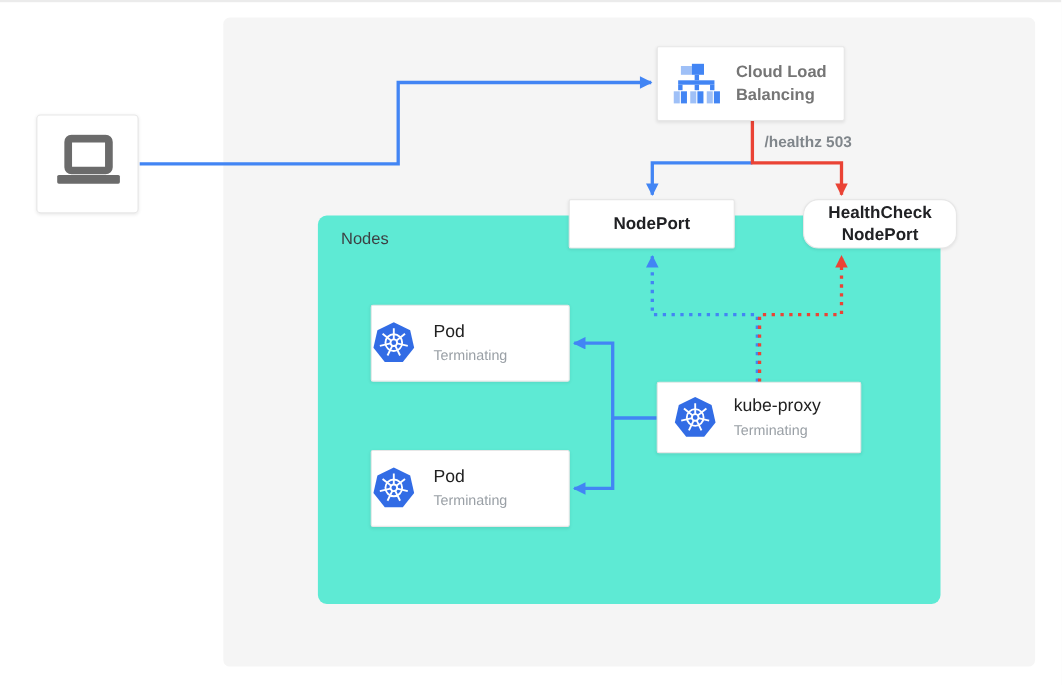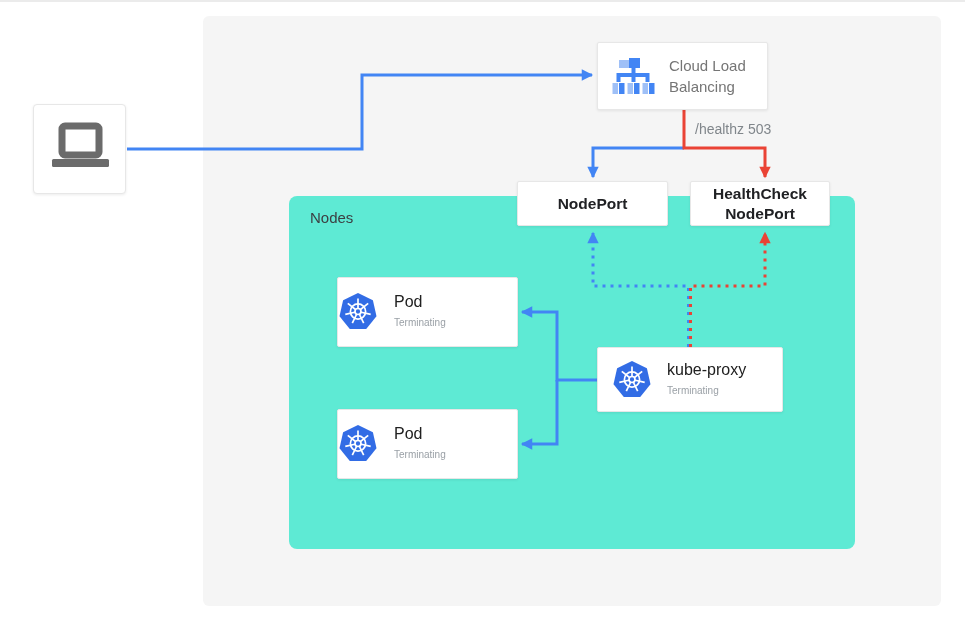--- a/index.html
+++ b/index.html
@@ -29,35 +29,35 @@
     position:absolute; left:0; top:0; width:965px; height:623px;
     z-index:2; pointer-events:none;
   }
   .node-box {
     position:absolute; background:#ffffff;
     border:1px solid #e7e7e7; border-radius:2px;
     box-shadow:0 1px 3px rgba(0,0,0,0.08);
     display:flex; align-items:center; z-index:3;
   }
   .laptop-box { left:33px; top:104px; width:93px; height:90px; border-radius:4px; justify-content:center; }
-  .clb-box   { left:597px; top:42px;  width:171px; height:68px; padding-left:12px; gap:13px; }
+  .clb-box   { left:597px; top:42px;  width:171px; height:68px; padding-left:12px; gap:13px;font-weight:bold; }
   .clb-title { font-size:15px; line-height:21px; color:#757575; width:92px; }
   .port-box  { justify-content:center; text-align:center; }
   .nodeport-box { left:517px; top:181px; width:151px; height:45px; }
-  .hc-box       { left:690px; top:181px; width:140px; height:45px; }
+  .hc-box       { left:730px; top:181px; width:140px; height:45px;border-radius:14px; }
   .port-title { font-size:15.5px; font-weight:700; color:#202124; line-height:20px; }
   .pod-box { width:181px; height:70px; gap:16px; }
   .pod1 { left:337px; top:277px; }
   .pod2 { left:337px; top:409px; }
   .kp-box { left:597px; top:347px; width:186px; height:65px; padding-left:14px; gap:15px; }
   .box-title { font-size:16px; color:#212121; line-height:22px; }
-  .box-sub   { font-size:10px; color:#9aa0a6; line-height:20px; }
+  .box-sub   { font-size:13px; color:#9aa0a6; line-height:20px; }
   .healthz-label {
     position:absolute; left:695px; top:121px; z-index:3;
-    font-size:14px; font-weight:400; color:#80868b; white-space:nowrap;
+    font-size:14px; font-weight:700; color:#80868b; white-space:nowrap;
   }
   .icon { flex:0 0 auto; display:block; }
 </style>
 </head>
 <body>
 
 <div class="canvas">
 
   <div class="top-hairline"></div>
   <div class="gray-panel"></div>

